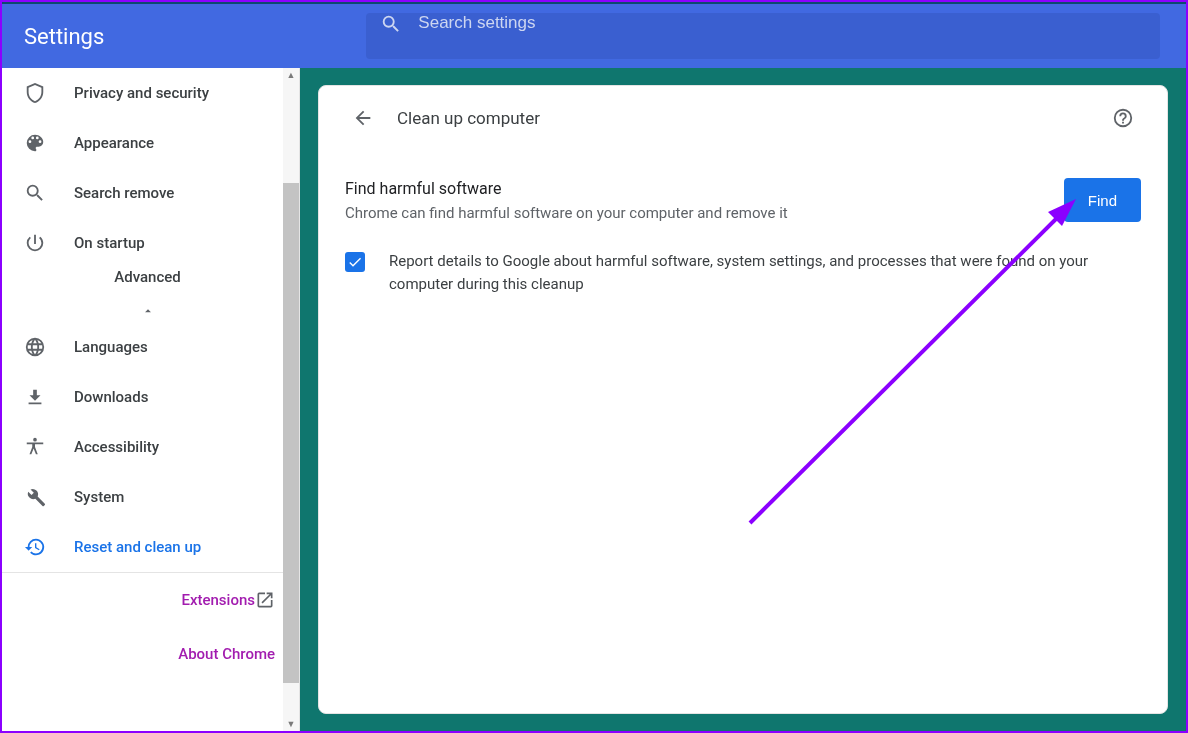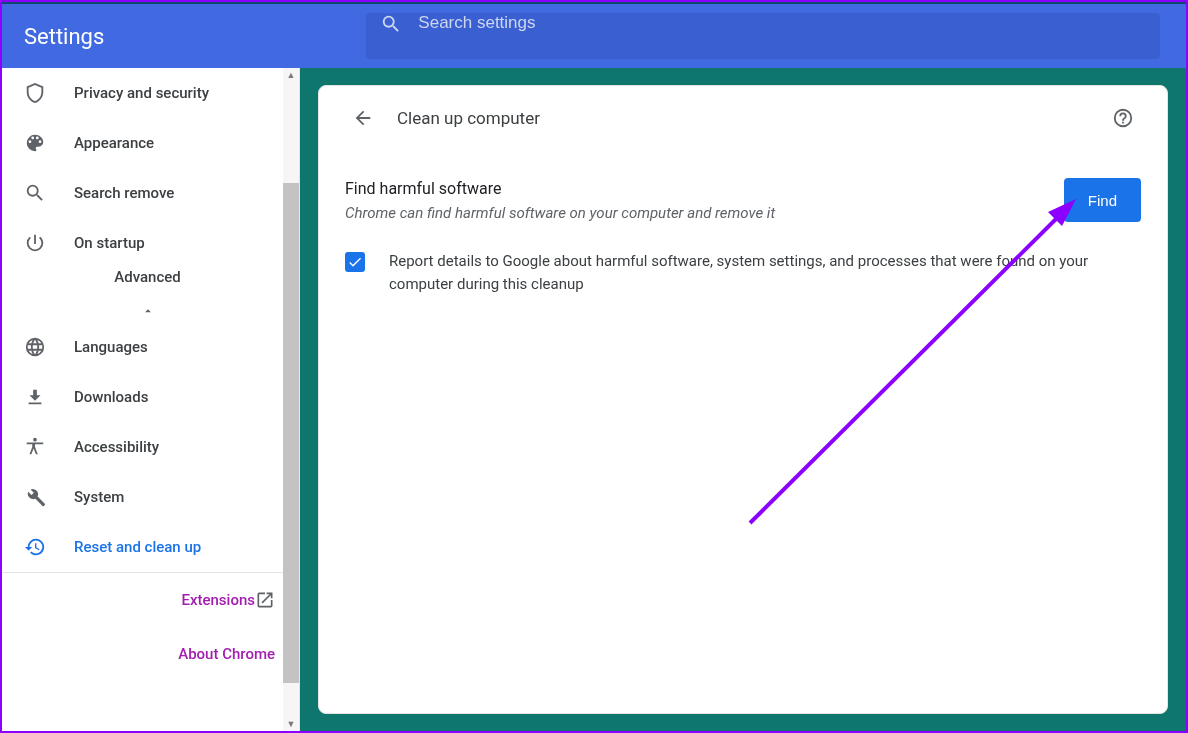--- a/index.html
+++ b/index.html
@@ -102,21 +102,21 @@
   .help-btn {
     margin-left:auto; width:36px; height:36px; display:flex;
     align-items:center; justify-content:center; cursor:pointer;
   }
   .help-btn svg { width:22px; height:22px; fill:#5f6368; }
 
   .section { padding-top: 24px; }
   .section-row1 { display:flex; align-items:flex-end; }
   .section-text { flex:1; }
   .sec-title { font-size:16px; color:#202124; font-weight:400; }
-  .sec-sub { font-size:15px; color:#5f6368; margin-top:6px;font-style:italic; }
+  .sec-sub { font-size:15px; color:#5f6368; margin-top:6px; }
   .find-btn {
     background:#1a73e8; color:#fff; border:none; border-radius:4px;
     padding: 0 24px; height: 44px; font-size:15px; font-weight:500;
     cursor:pointer; margin-left: 20px; margin-top:4px;
   }
   .report-row { display:flex; align-items:flex-start; margin-top: 28px; }
   .cb {
     width:20px; height:20px; background:#1a73e8; border-radius:3px;
     flex:0 0 20px; display:flex; align-items:center; justify-content:center;
     margin-top: 2px;

